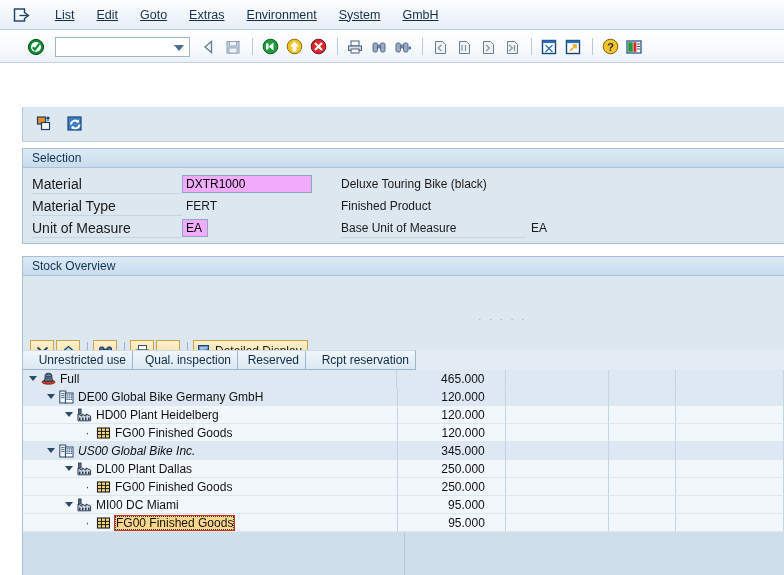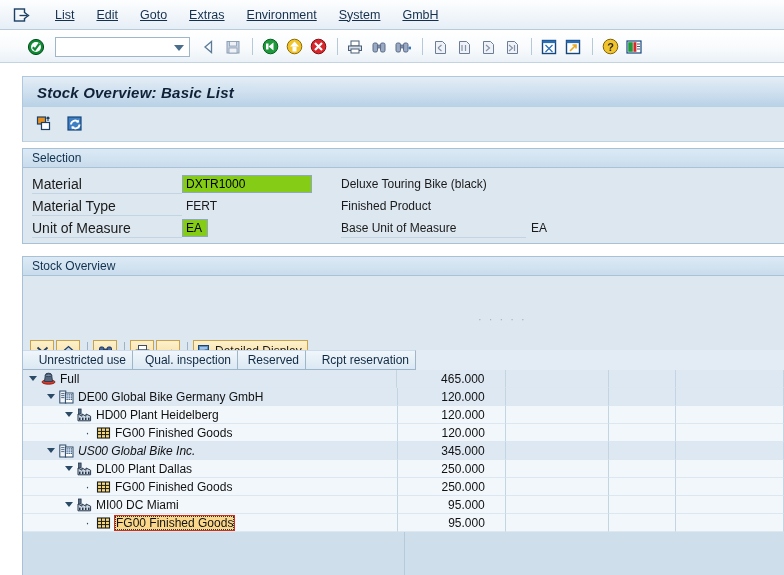--- a/index.html
+++ b/index.html
@@ -77,21 +77,21 @@
   }
   #panel-selection { top:148px; height:96px; }
   #panel-stock { top:256px; height:105px; border-bottom:none; }
 
   .form-row { height:22px; display:flex; align-items:center; padding-left:9px; position:relative; }
   .lbl {
     font-size:14px; color:#1a1a1a; width:150px;
     border-bottom:1px solid #c3d4e2; height:20px; display:flex; align-items:center;
   }
   .inp {
-    background:#84cc16; border:1px solid #8fa8bd; height:18px; font-size:12px;
+    background:#f0abfc; border:1px solid #8fa8bd; height:18px; font-size:12px;
     display:flex; align-items:center; padding:0 3px; color:#000;
     font-family:"Liberation Sans",sans-serif;
   }
   .valtxt { font-size:12px; color:#1a1a1a; padding-left:4px; }
   .desc { position:absolute; left:318px; font-size:12px; color:#1a1a1a; }
   .desc.underlined {
     border-bottom:1px solid #c3d4e2; height:20px; display:flex; align-items:center; width:185px;
   }
 
   .dots { position:absolute; left:478px; top:313px; font-size:11px; color:#9db2c4; letter-spacing:2px; }
@@ -284,23 +284,20 @@
         <rect x="1" y="2" width="14" height="12" fill="#ffffff" stroke="#16467d" stroke-width="1.2"></rect>
         <rect x="2.2" y="3.2" width="4.6" height="9.6" fill="#1e9a3c"></rect>
         <rect x="7.4" y="3.2" width="3" height="9.6" fill="#d9272e"></rect>
         <path d="M11 5 h3 M11 7.5 h3 M11 10 h3" stroke="#4a5d75" stroke-width="1"></path>
       </svg>
     </div>
   </div>
 
   <div class="leftgutter"></div>
 
-  <div class="titlebar">
-    <div class="ttl">Stock Overview: Basic List</div>
-  </div>
 
   <div class="apptoolbar">
     <div class="tb-icon">
       <svg width="19" height="19" viewBox="0 0 19 19">
         <rect x="1.5" y="2" width="8" height="7" fill="#e8901f" stroke="#1c3f63" stroke-width="1.2"></rect>
         <rect x="5.5" y="7.5" width="8" height="7" fill="#ffffff" stroke="#1c3f63" stroke-width="1.2"></rect>
         <path d="M12 2 v4 M10.5 3.5 L12 2 L13.5 3.5" stroke="#1c3f63" stroke-width="1.1" fill="none"></path>
       </svg>
     </div>
     <div class="tb-icon">

